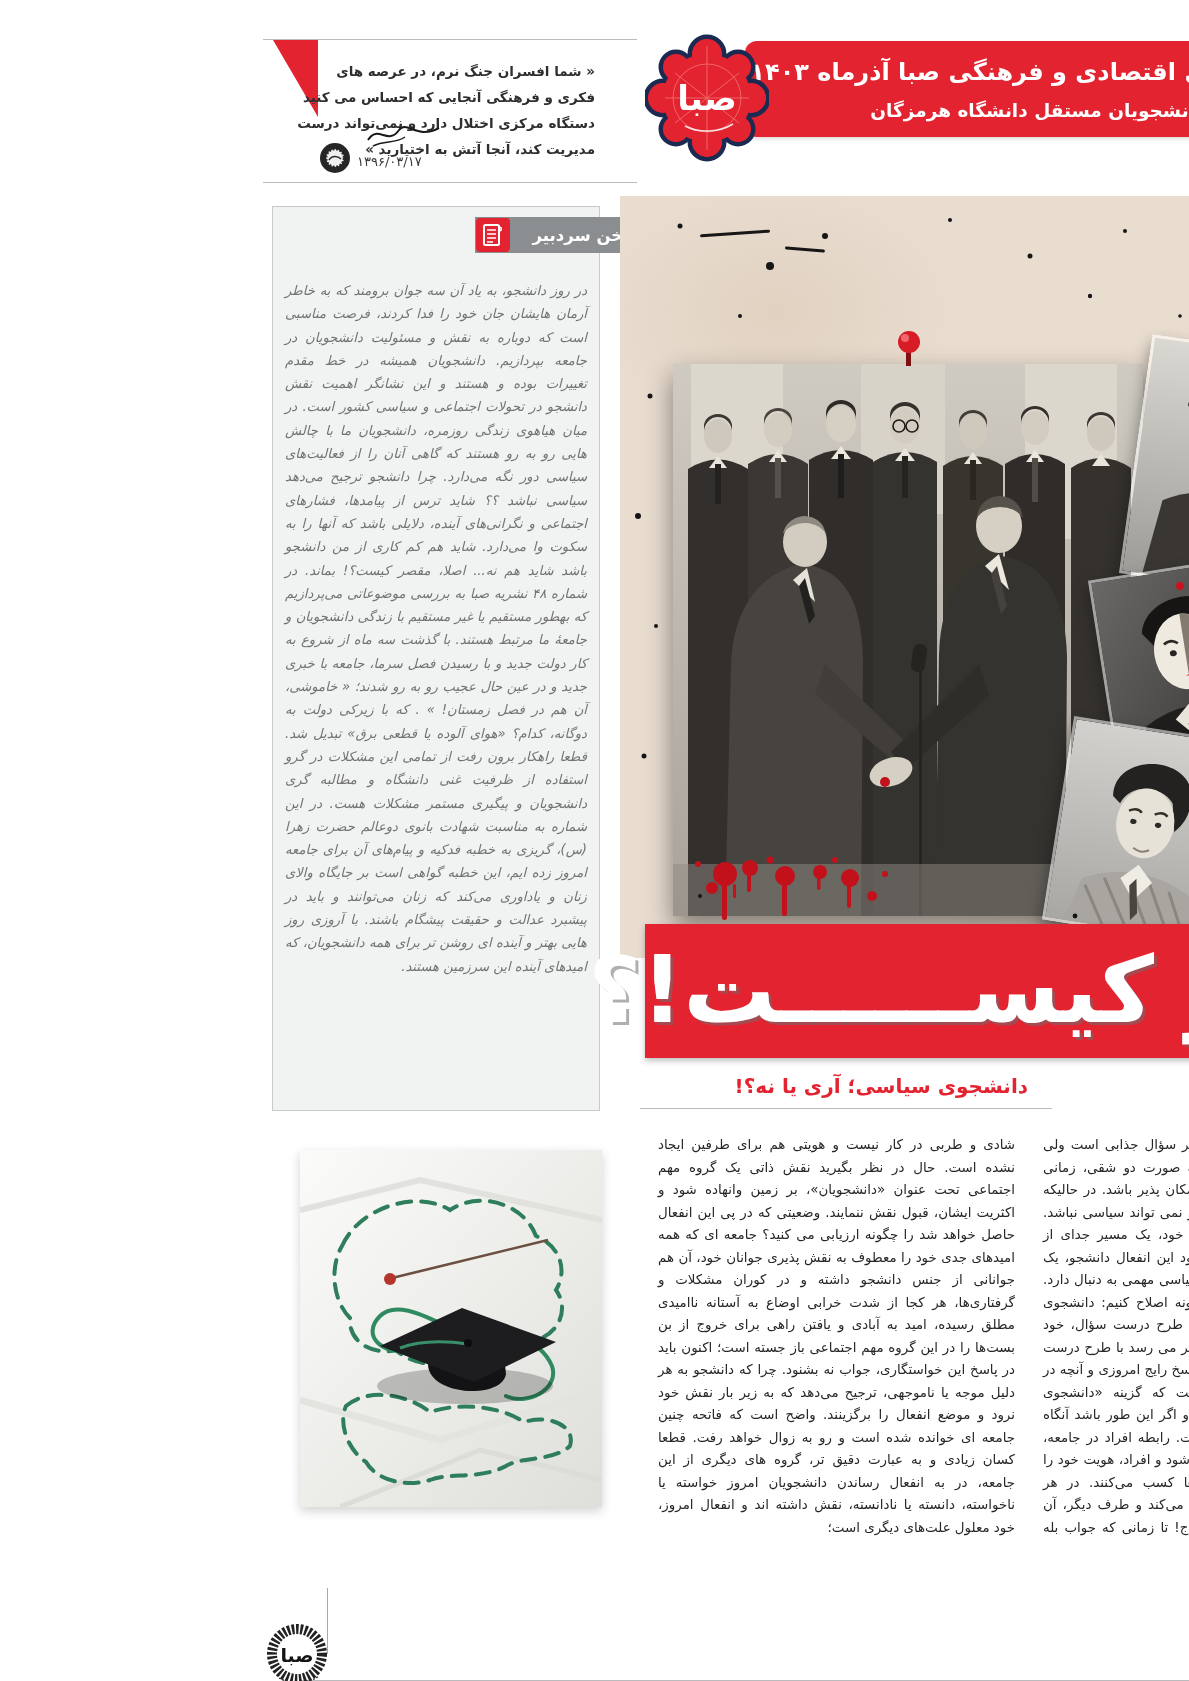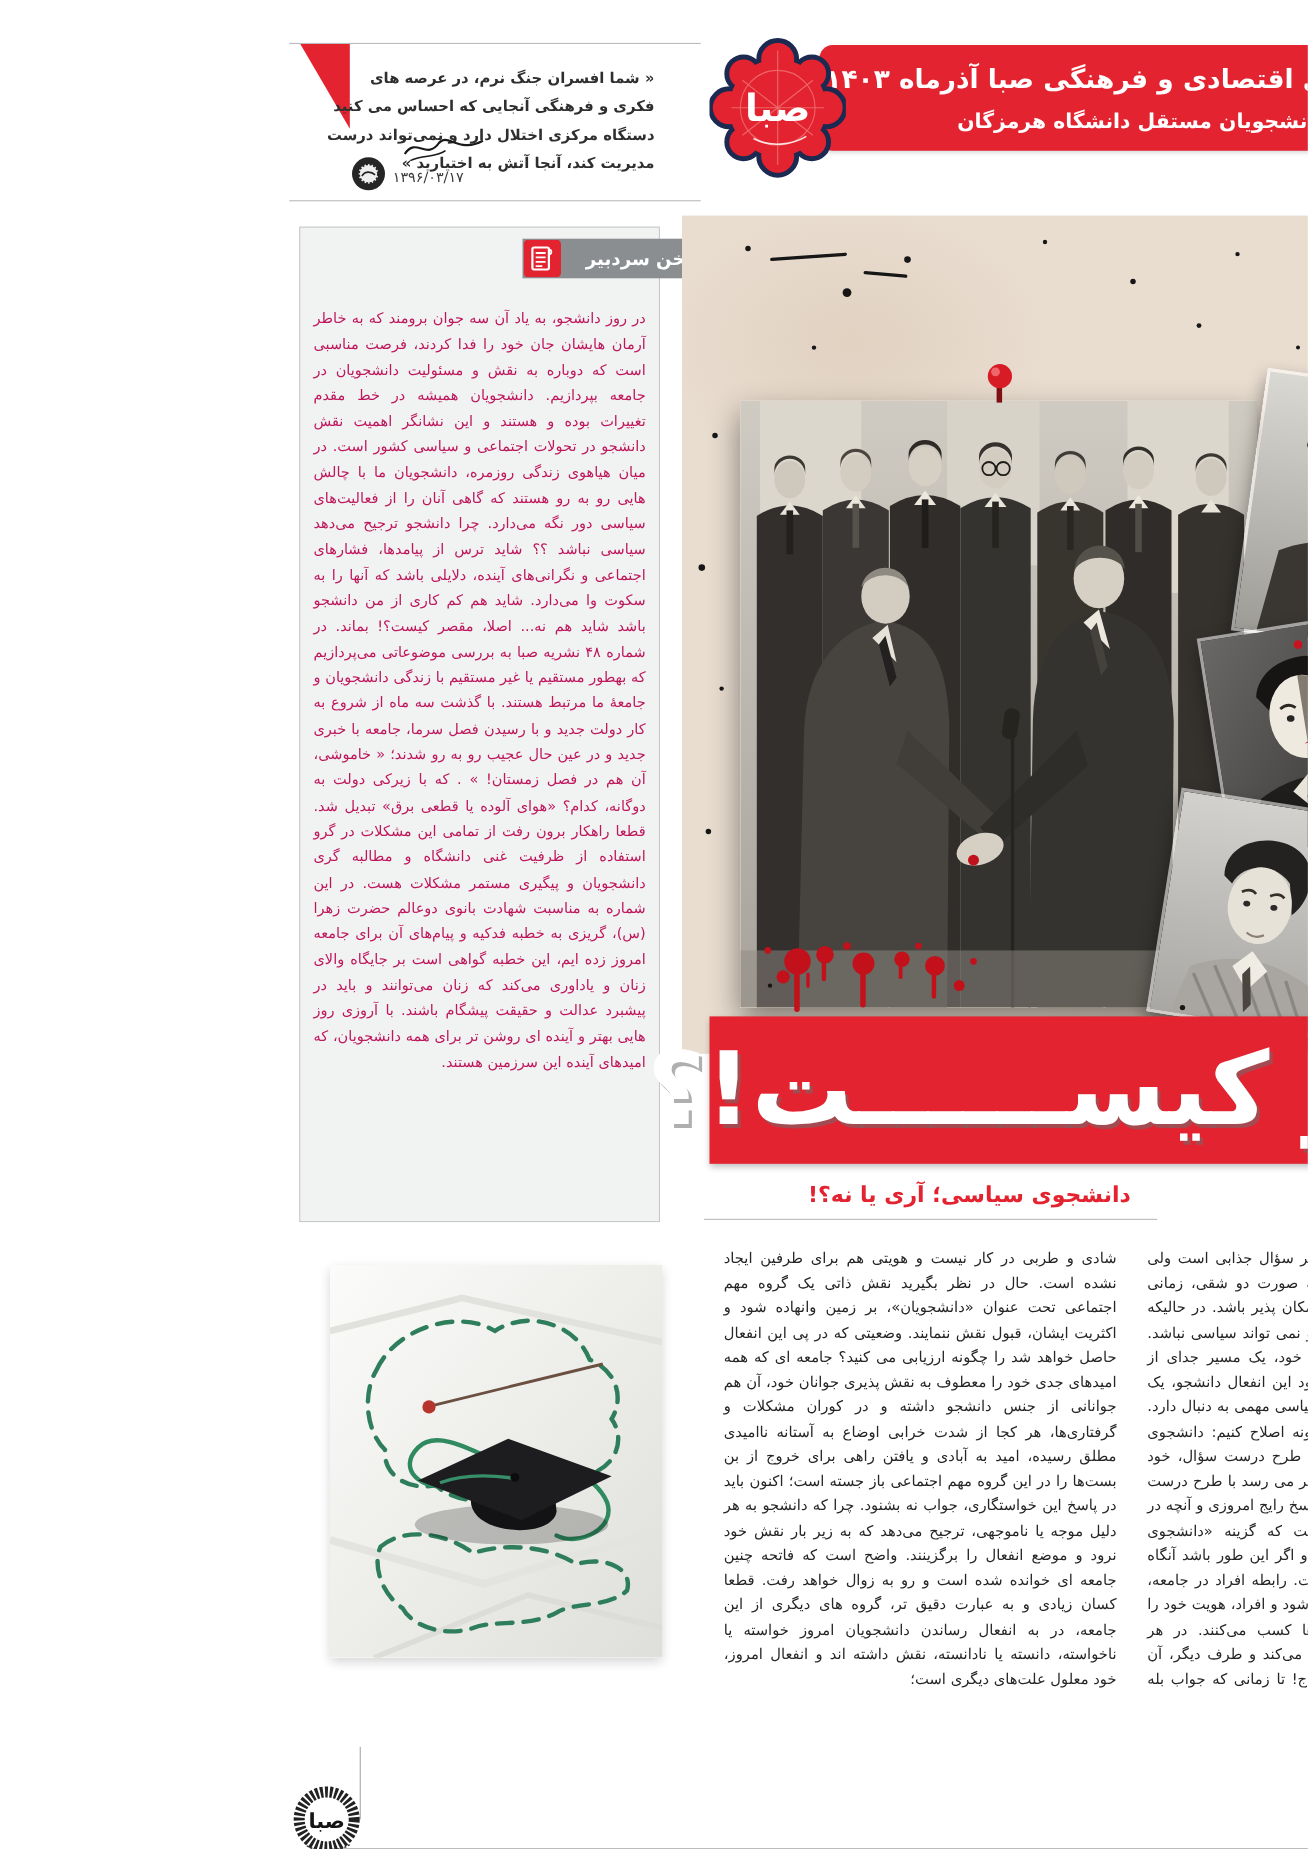--- a/index.html
+++ b/index.html
@@ -12,21 +12,21 @@
   .corner-tri{width:0;height:0;border-top:77px solid #e42330;border-left:45px solid transparent;}
   .masthead{background:#e42330;border-radius:12px;color:#ffffff;box-shadow:0 2px 4px rgba(0,0,0,0.15);}
   .masthead .l1{font-size:24px;font-weight:bold;white-space:nowrap;text-align:center;margin-top:17px;}
   .masthead .l2{font-size:18.5px;font-weight:bold;white-space:nowrap;text-align:center;margin-top:14px;}
   .issue-badge{width:57px;height:57px;border-radius:50%;background:#87898c;color:#fff;font-size:24px;font-weight:bold;display:flex;align-items:center;justify-content:center;box-shadow:0 1px 3px rgba(0,0,0,0.25);}
   .sig-date{font-size:13px;color:#3a3a3a;letter-spacing:1px;}
   
   .edit-box{background:#f1f2f2;border:1px solid #c7c9ca;}
   .edit-header{background:#8b8e91;color:#ffffff;font-size:16.5px;font-weight:bold;display:flex;align-items:center;justify-content:center;position:relative;}
   .edit-icon{position:absolute;left:auto;right:157px;}
-  .edit-body{font-size:13.2px;line-height:23.3px;color:#be185d;text-align:justify;direction:rtl;}
+  .edit-body{font-size:13.2px;line-height:23.3px;color:#737373;text-align:justify;direction:rtl;font-style:italic;}
   
   .collage{background:#e9ddd0;}
   .photo-frame{box-shadow:0 12px 26px rgba(0,0,0,0.45);}
   .portrait{box-shadow:0 8px 16px rgba(0,0,0,0.4);border:3px solid rgba(255,255,255,0.55);}
   
   .feature-banner{background:#e42330;display:flex;align-items:center;justify-content:center;box-shadow:0 3px 6px rgba(0,0,0,0.25);}
   .feature-banner .big{font-size:92px;font-weight:bold;color:#ffffff;line-height:120px;white-space:nowrap;text-shadow:3px 3px 0 rgba(110,110,110,0.55);}
   .article-title{color:#e42330;font-size:20px;font-weight:bold;white-space:nowrap;}
   .pen-badge{width:50px;height:50px;border-radius:10px;background:#e42330;display:flex;align-items:center;justify-content:center;}
   

